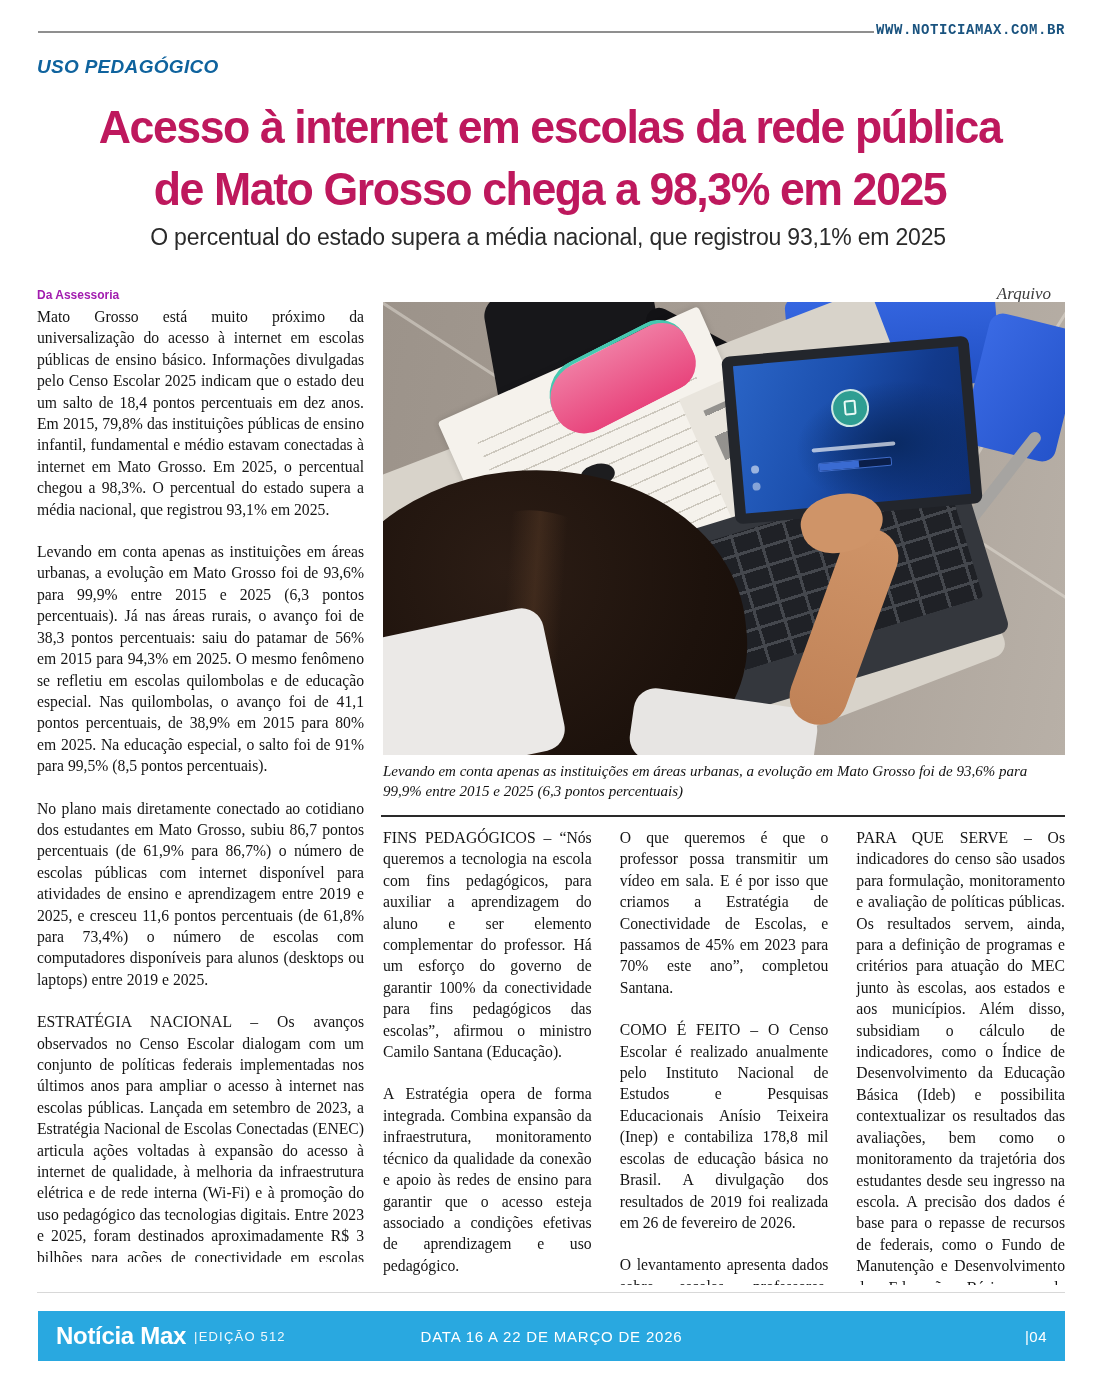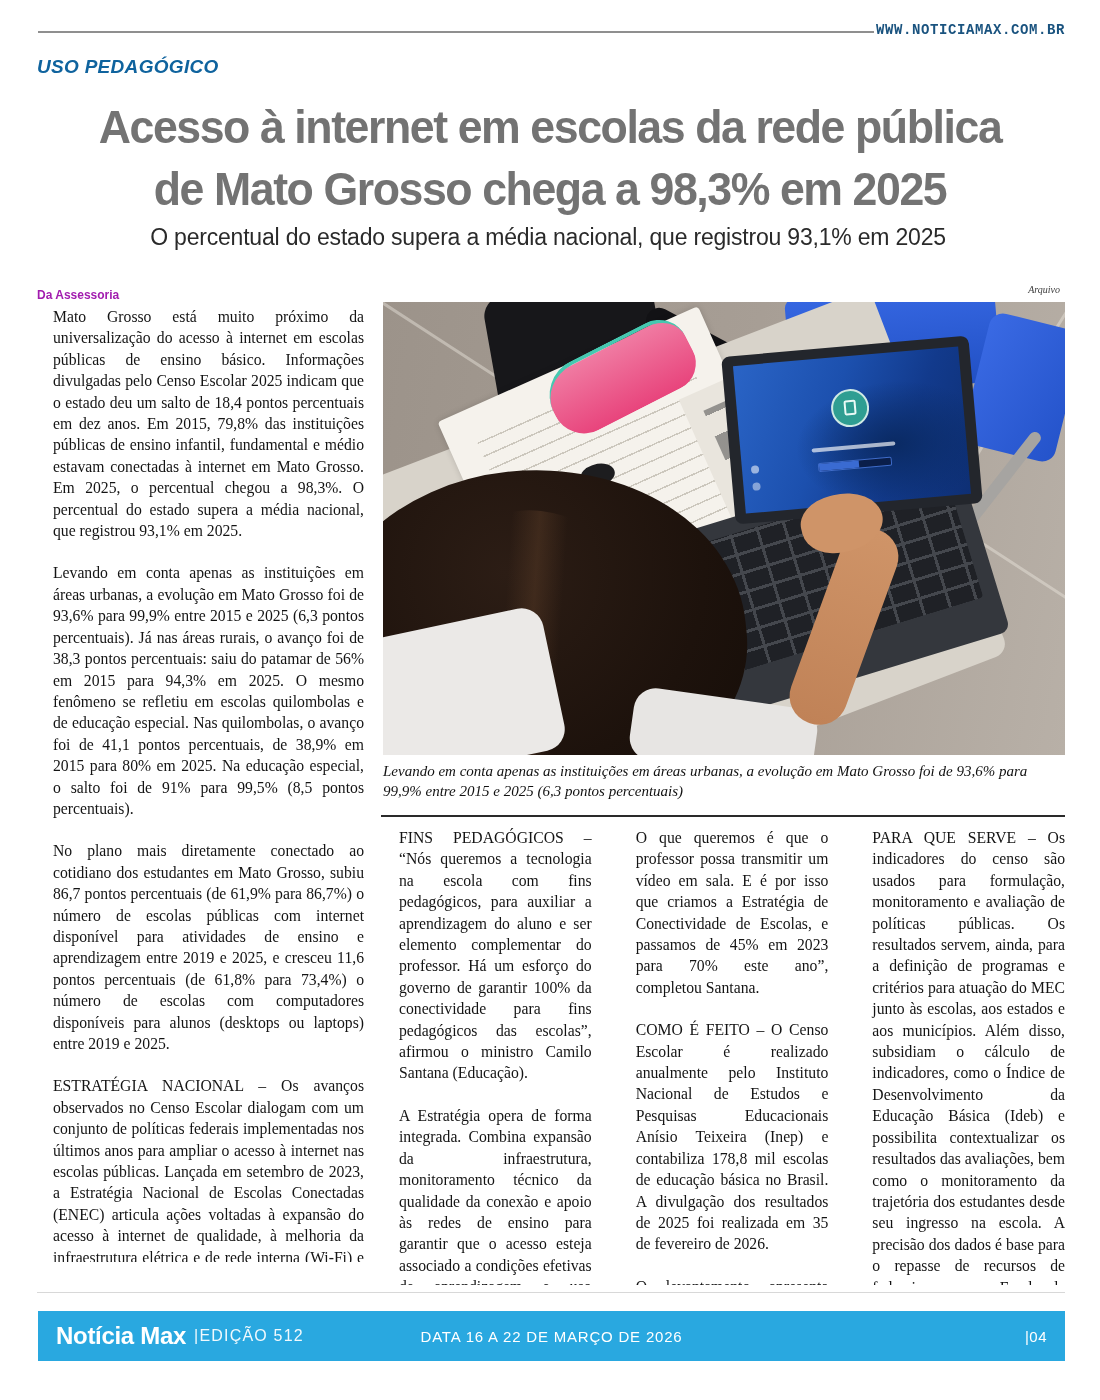--- a/index.html
+++ b/index.html
@@ -3,35 +3,35 @@
 <meta charset="utf-8">
 <style>
   * { margin:0; padding:0; box-sizing:border-box; }
   body { background:#ffffff; font-family:"Liberation Sans", sans-serif; }
   .page { position:relative; width:1100px; height:1400px; background:#ffffff; overflow:hidden; }
 
   
   .top-rule { position:absolute; left:38px; top:31px; width:836px; border-top:2px solid #8f8f8f; }
   .site-url { position:absolute; right:35px; top:22px; font-size:14px; font-weight:700; letter-spacing:.6px; color:#1a537f;font-family:Liberation Mono, monospace; }
   .section-label { position:absolute; left:37px; top:56px; font-size:19px; font-weight:700; letter-spacing:.3px; color:#0f639e;font-style:italic; }
-  .headline { position:absolute; left:0; right:0; top:96px; text-align:center; color:#737373; font-weight:700; font-size:47px; line-height:62px; letter-spacing:-1.5px; }
+  .headline { position:absolute; left:0; right:0; top:96px; text-align:center; color:#be185d; font-weight:700; font-size:47px; line-height:62px; letter-spacing:-1.5px; }
   .headline .hl-line { transform:scaleX(.95); transform-origin:50% 50%; }
   .subheadline { position:absolute; left:0; right:4px; top:224px; text-align:center; color:#2a2a2a; font-size:23px; letter-spacing:-.2px; }
   .byline { position:absolute; left:37px; top:288px; font-size:12px; font-weight:700; color:#a21caf; }
 
   
   .serif { font-family:"Liberation Serif", serif; }
   .col { color:#141414; font-size:15.7px; line-height:21.4px; text-align:justify; hyphens:auto; -webkit-hyphens:auto; }
-  .col p { margin:0 0 21px 16px; }
+  .col p { margin:0 0 21px 0; }
   .col-left { position:absolute; left:37px; top:306px; width:327px; height:956px; overflow:hidden; }
   .bottom-cols { position:absolute; left:383px; top:827px; width:682px; height:458px; display:flex; gap:28px; overflow:hidden; }
   .bottom-cols .bcol { flex:1; overflow:hidden; }
 
   
-  .photo-credit { position:absolute; right:40px; top:284px; font-family:"Liberation Serif", serif; font-style:italic; font-size:10px; color:#3c3c3c; }
+  .photo-credit { position:absolute; right:49px; top:284px; font-family:"Liberation Serif", serif; font-style:italic; font-size:17px; color:#3c3c3c; }
   .photo { position:absolute; left:383px; top:302px; width:682px; height:453px; overflow:hidden;
            background:linear-gradient(100deg,#9c938a 0%,#a79e95 50%,#b8b0a7 100%); }
   .photo div { position:absolute; }
   .grout { height:3px; background:rgba(236,231,221,.45); border-radius:2px; }
   .g1 { width:520px; left:-90px; top:110px; transform:rotate(33deg); }
   .g2 { width:430px; left:-40px; top:310px; transform:rotate(-58deg); }
   .g3 { width:430px; left:400px; top:250px; transform:rotate(33deg); }
   .g4 { width:300px; left:470px; top:110px; transform:rotate(-58deg); }
   .chair-back { left:405px; top:-12px; width:210px; height:100px; background:linear-gradient(#3667e2,#2150c4); border-radius:10px 10px 20px 20px; transform:rotate(-5deg); z-index:2; }
   .chair-seat { left:592px; top:18px; width:95px; height:135px; background:linear-gradient(110deg,#3a6ae4,#2453ca); border-radius:14px; transform:rotate(14deg); z-index:2; }
@@ -70,21 +70,21 @@
   .arm { left:432px; top:222px; width:58px; height:205px; background:linear-gradient(#cf9468,#c08257); border-radius:28px; transform:rotate(20deg); z-index:11; }
   .hand { left:418px; top:192px; width:82px; height:58px; background:#cf9468; border-radius:45% 55% 50% 50%; transform:rotate(-14deg); z-index:11; }
 
   .photo-caption { position:absolute; left:383px; top:762px; width:682px; font-family:"Liberation Serif", serif; font-style:italic; font-size:15px; line-height:19.5px; color:#111; }
   .caption-rule { position:absolute; left:381px; top:815px; width:684px; border-top:2px solid #2a2a2a; }
 
   
   .pre-footer-rule { position:absolute; left:37px; top:1292px; width:1028px; border-top:1px solid #d8d8d8; }
   .footer-bar { position:absolute; left:38px; top:1311px; width:1027px; height:50px; background:#29a8e0; color:#fff; display:flex; align-items:center; padding:0 18px; }
   .footer-brand { font-size:24px; font-weight:700; letter-spacing:-.3px; }
-  .footer-edition { font-size:16px; letter-spacing:1.2px; margin-left:8px; color:rgba(255,255,255,.93); }
+  .footer-edition { font-size:13px; letter-spacing:1.2px; margin-left:8px; color:rgba(255,255,255,.93); }
   .footer-date { position:absolute; left:50%; transform:translateX(-50%); font-size:15px; letter-spacing:.8px; }
   .footer-page { margin-left:auto; font-size:15px; letter-spacing:.5px; }
 </style>
 </head>
 <body>
 
 <div class="page">
 
   <div class="top-rule"></div>
   <div class="site-url">WWW.NOTICIAMAX.COM.BR</div>
@@ -155,21 +155,21 @@
   <div class="caption-rule"></div>
 
   <div class="bottom-cols">
     <div class="col bcol serif">
       <p>FINS PEDAGÓGICOS – “Nós queremos a tecnologia na escola com fins pedagógicos, para auxiliar a aprendizagem do aluno e ser elemento complementar do professor. Há um esforço do governo de garantir 100% da conectividade para fins pedagógicos das escolas”, afirmou o ministro Camilo Santana (Educação).</p>
       <p>A Estratégia opera de forma integrada. Combina expansão da infraestrutura, monitoramento técnico da qualidade da conexão e apoio às redes de ensino para garantir que o acesso esteja associado a condições efetivas de aprendizagem e uso pedagógico.</p>
       <p>“O censo apresenta a conectividade em geral, mas ela pode ser para a sala do professor, para o diretor, para a área administrativa.</p>
     </div>
     <div class="col bcol serif">
       <p>O que queremos é que o professor possa transmitir um vídeo em sala. E é por isso que criamos a Estratégia de Conectividade de Escolas, e passamos de 45% em 2023 para 70% este ano”, completou Santana.</p>
-      <p>COMO É FEITO – O Censo Escolar é realizado anualmente pelo Instituto Nacional de Estudos e Pesquisas Educacionais Anísio Teixeira (Inep) e contabiliza 178,8 mil escolas de educação básica no Brasil. A divulgação dos resultados de 2025 foi realizada em 35 de fevereiro de 2026.</p>
+      <p>COMO É FEITO – O Censo Escolar é realizado anualmente pelo Instituto Nacional de Estudos e Pesquisas Educacionais Anísio Teixeira (Inep) e contabiliza 178,8 mil escolas de educação básica no Brasil. A divulgação dos resultados de 2019 foi realizada em 26 de fevereiro de 2026.</p>
       <p>O levantamento apresenta dados sobre escolas, professores, gestores, turmas e alunos de todas as etapas e modalidades de ensino.</p>
     </div>
     <div class="col bcol serif">
       <p>PARA QUE SERVE – Os indicadores do censo são usados para formulação, monitoramento e avaliação de políticas públicas. Os resultados servem, ainda, para a definição de programas e critérios para atuação do MEC junto às escolas, aos estados e aos municípios. Além disso, subsidiam o cálculo de indicadores, como o Índice de Desenvolvimento da Educação Básica (Ideb) e possibilita contextualizar os resultados das avaliações, bem como o monitoramento da trajetória dos estudantes desde seu ingresso na escola. A precisão dos dados é base para o repasse de recursos de federais, como o Fundo de Manutenção e Desenvolvimento da Educação Básica e de Valorização dos Profissionais da Educação (Fundeb), no ano seguinte.</p>
     </div>
   </div>
 
   <div class="pre-footer-rule"></div>
   <div class="footer-bar">
     <span class="footer-brand">Notícia Max</span>

